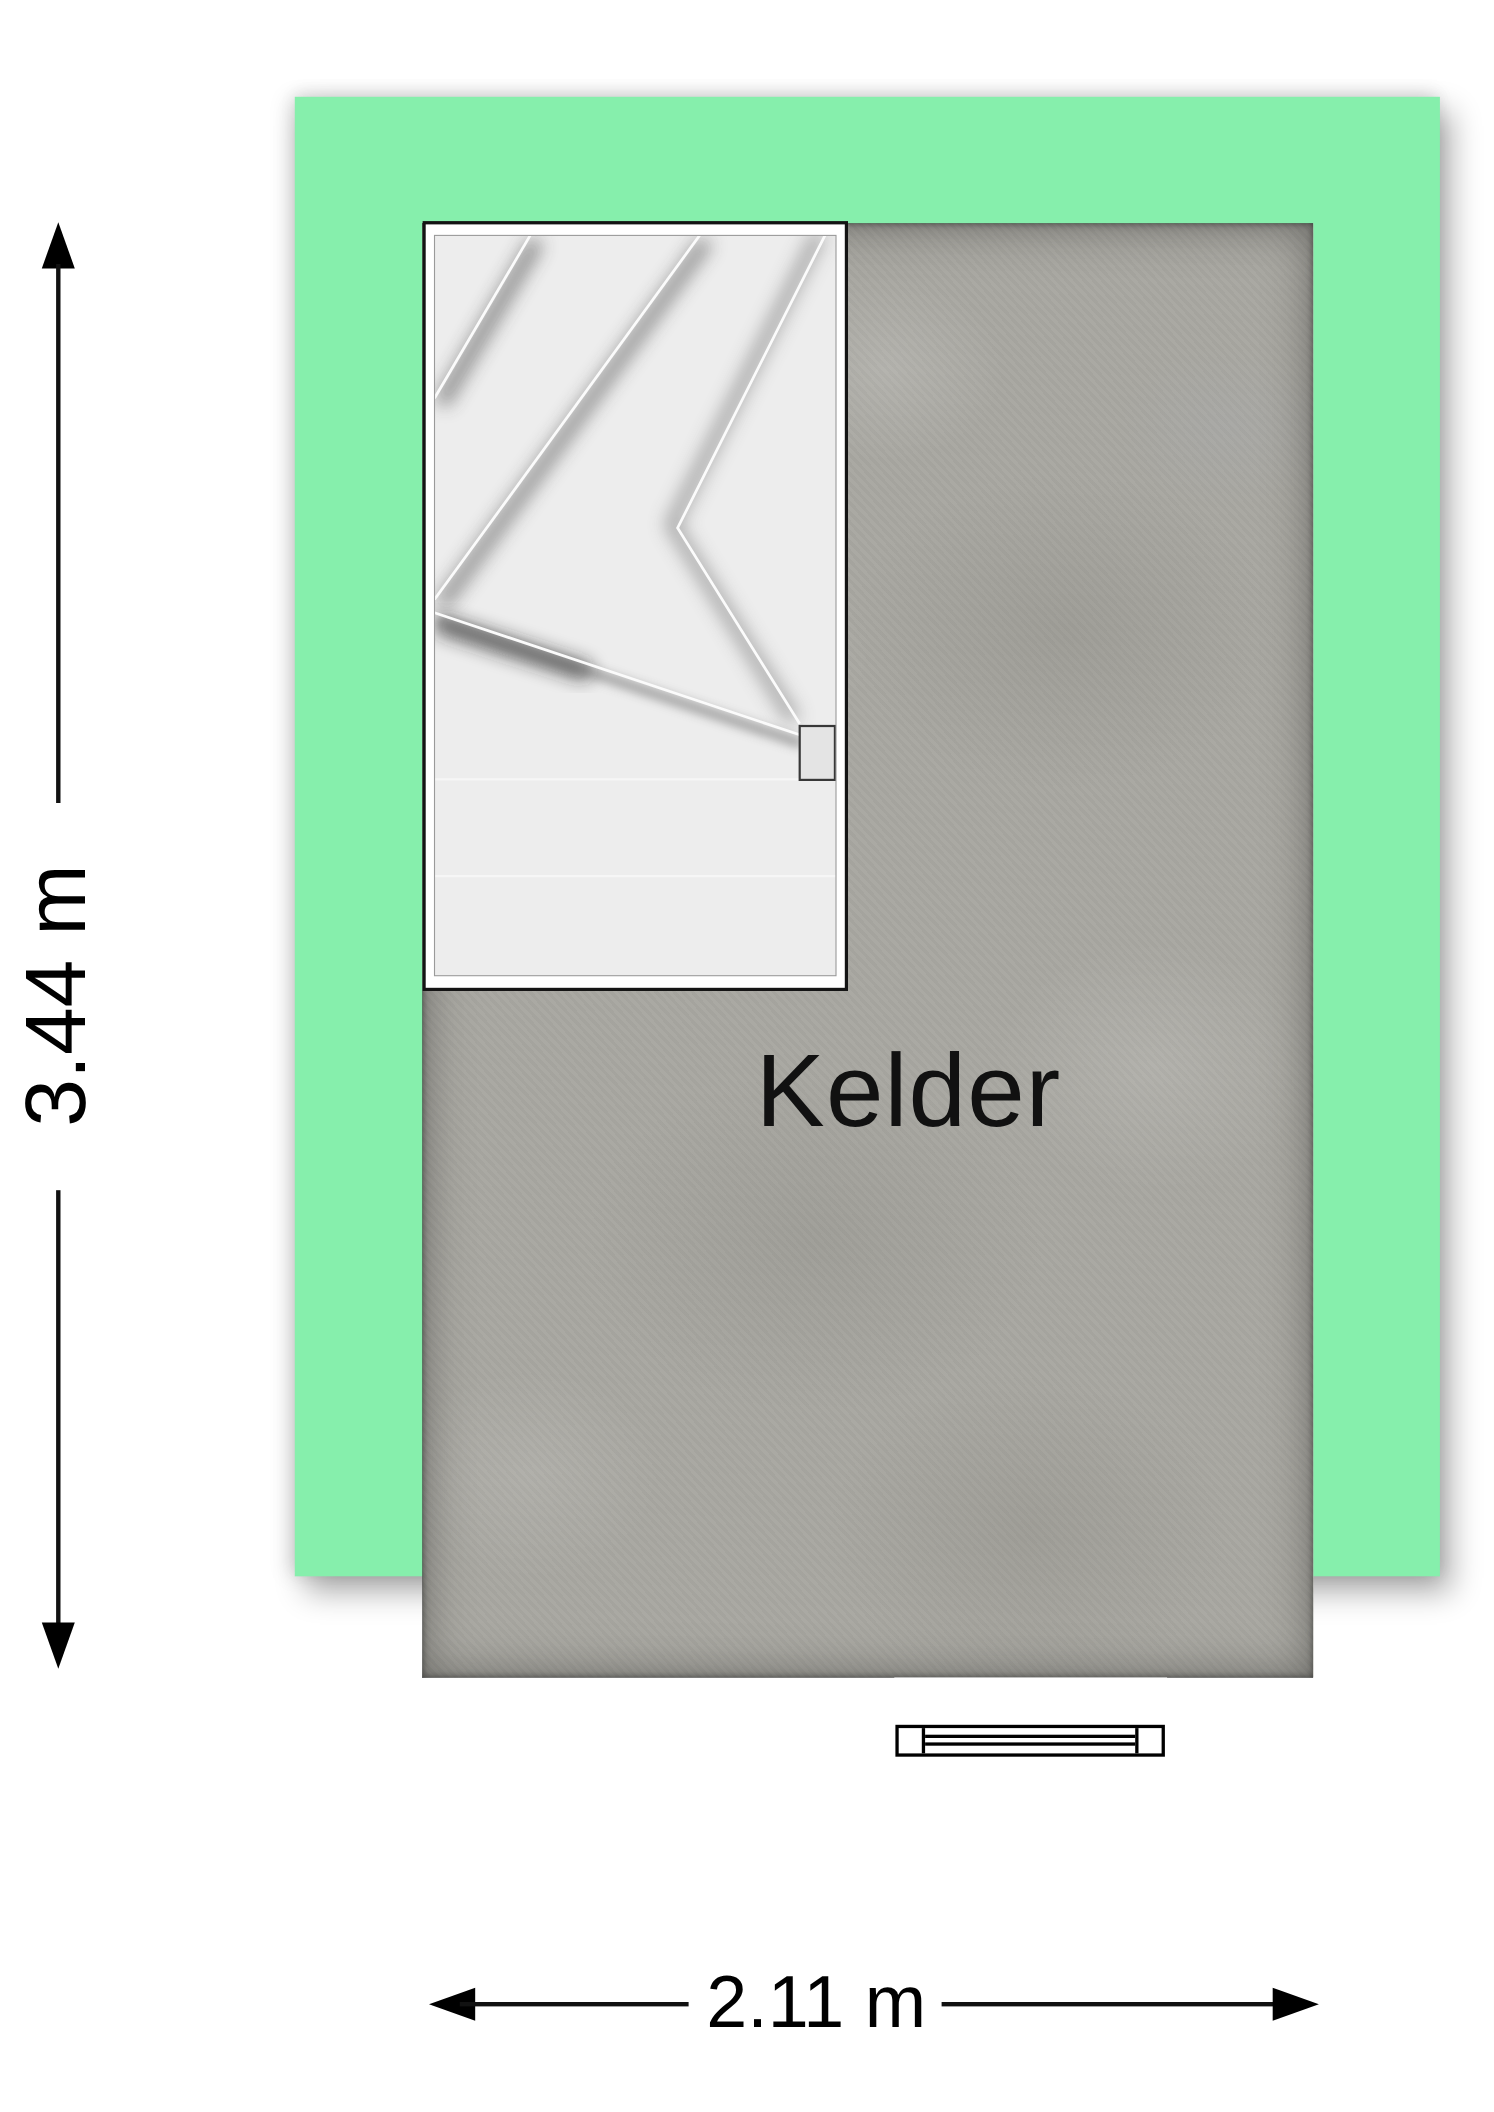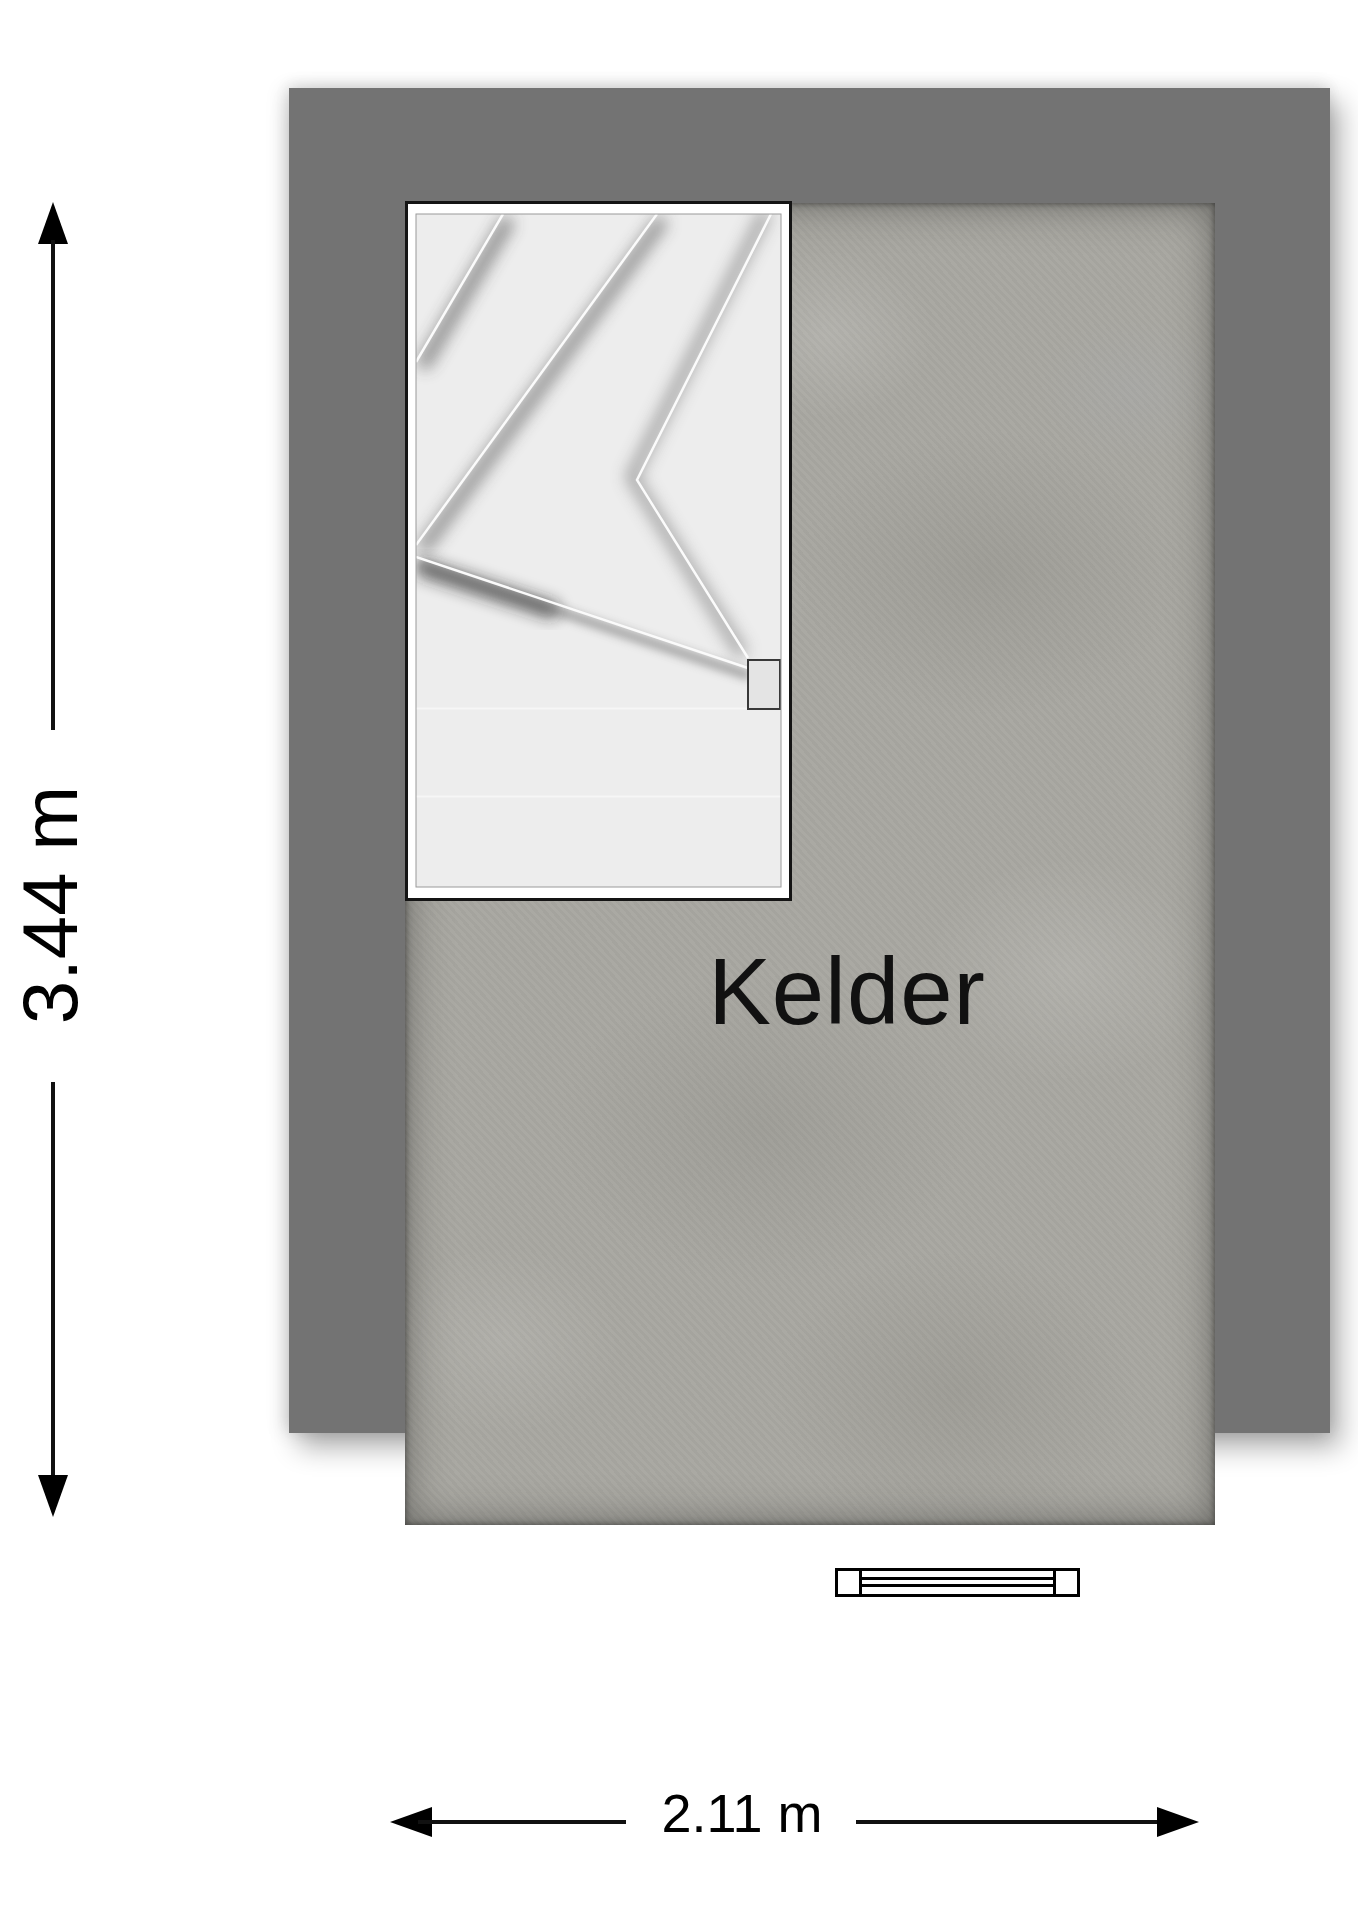--- a/index.html
+++ b/index.html
@@ -2,22 +2,22 @@
 <html><head>
 <meta charset="utf-8">
 <style>
   html,body{margin:0;padding:0;background:#ffffff;}
   .scene{
     position:relative;width:1358px;height:1920px;background:#ffffff;
     font-family:"Liberation Sans",sans-serif;overflow:hidden;
   }
   
   .plan{
-    position:absolute;left:289px;top:88px;width:1041px;height:1345px;
-    background:#737373;
+    position:absolute;left:268px;top:88px;width:1041px;height:1345px;
+    background:#86efac;
     box-shadow:10px 14px 26px rgba(0,0,0,.32), -6px 0 18px rgba(0,0,0,.10), 0 -4px 14px rgba(0,0,0,.08);
   }
   
   .floor{
     position:absolute;left:116px;top:115px;width:810px;height:1322px;
     background-color:#a8a7a1;
     background-image:
       radial-gradient(220px 160px at 18% 12%, rgba(255,255,255,.12), transparent 60%),
       radial-gradient(300px 220px at 72% 28%, rgba(118,117,110,.20), transparent 65%),
       radial-gradient(180px 140px at 52% 10%, rgba(255,255,255,.13), transparent 60%),
@@ -59,21 +59,21 @@
   .vline2{left:51px;top:1082px;width:4px;height:398px;}
   .hline1{left:418px;top:1820px;width:208px;height:4px;}
   .hline2{left:856px;top:1820px;width:304px;height:4px;}
   .dim-label-v{
     position:absolute;left:-150px;top:865px;width:400px;height:80px;
     transform:rotate(-90deg);text-align:center;
     font-size:78px;color:#000;line-height:80px;white-space:nowrap;
   }
   .dim-label-h{
     position:absolute;left:492px;top:1782px;width:500px;text-align:center;
-    font-size:54px;color:#000;white-space:nowrap;
+    font-size:67px;color:#000;white-space:nowrap;
   }
 </style>
 </head>
 <body>
 
 <div class="scene">
 
   <div>
     <div class="arrow arrow-up"></div>
     <div class="dim-line vline1"></div>

